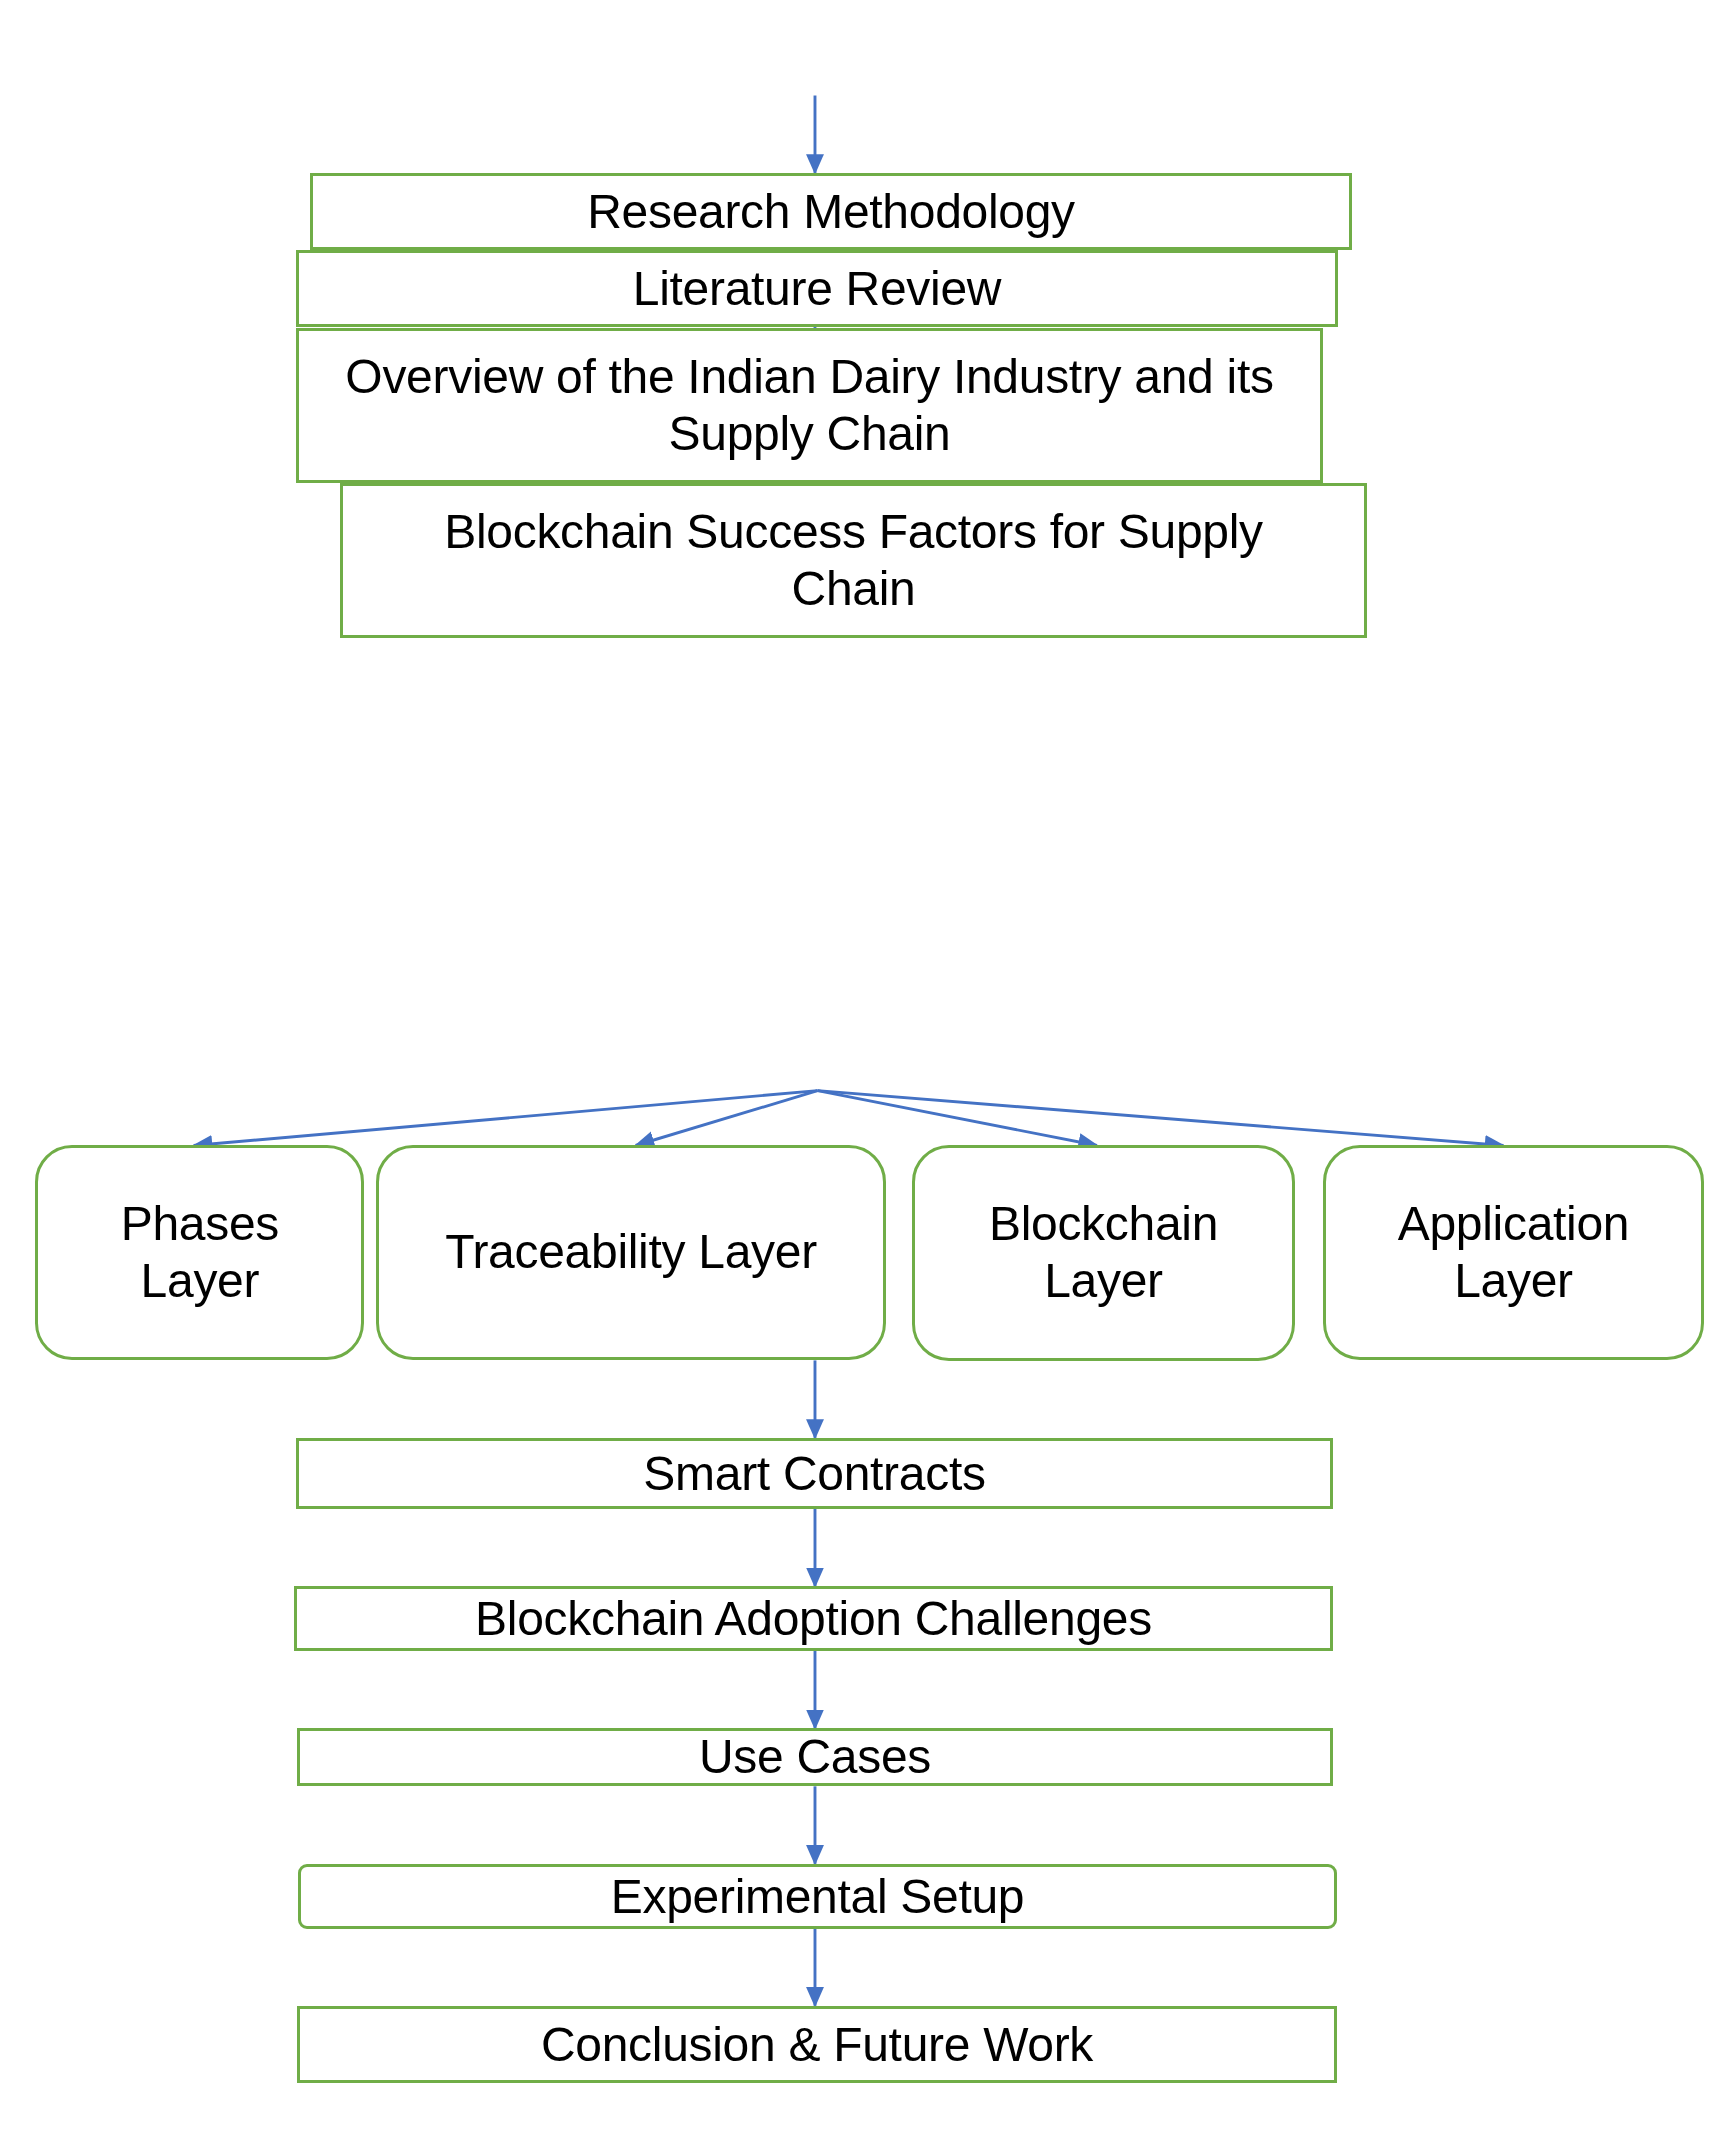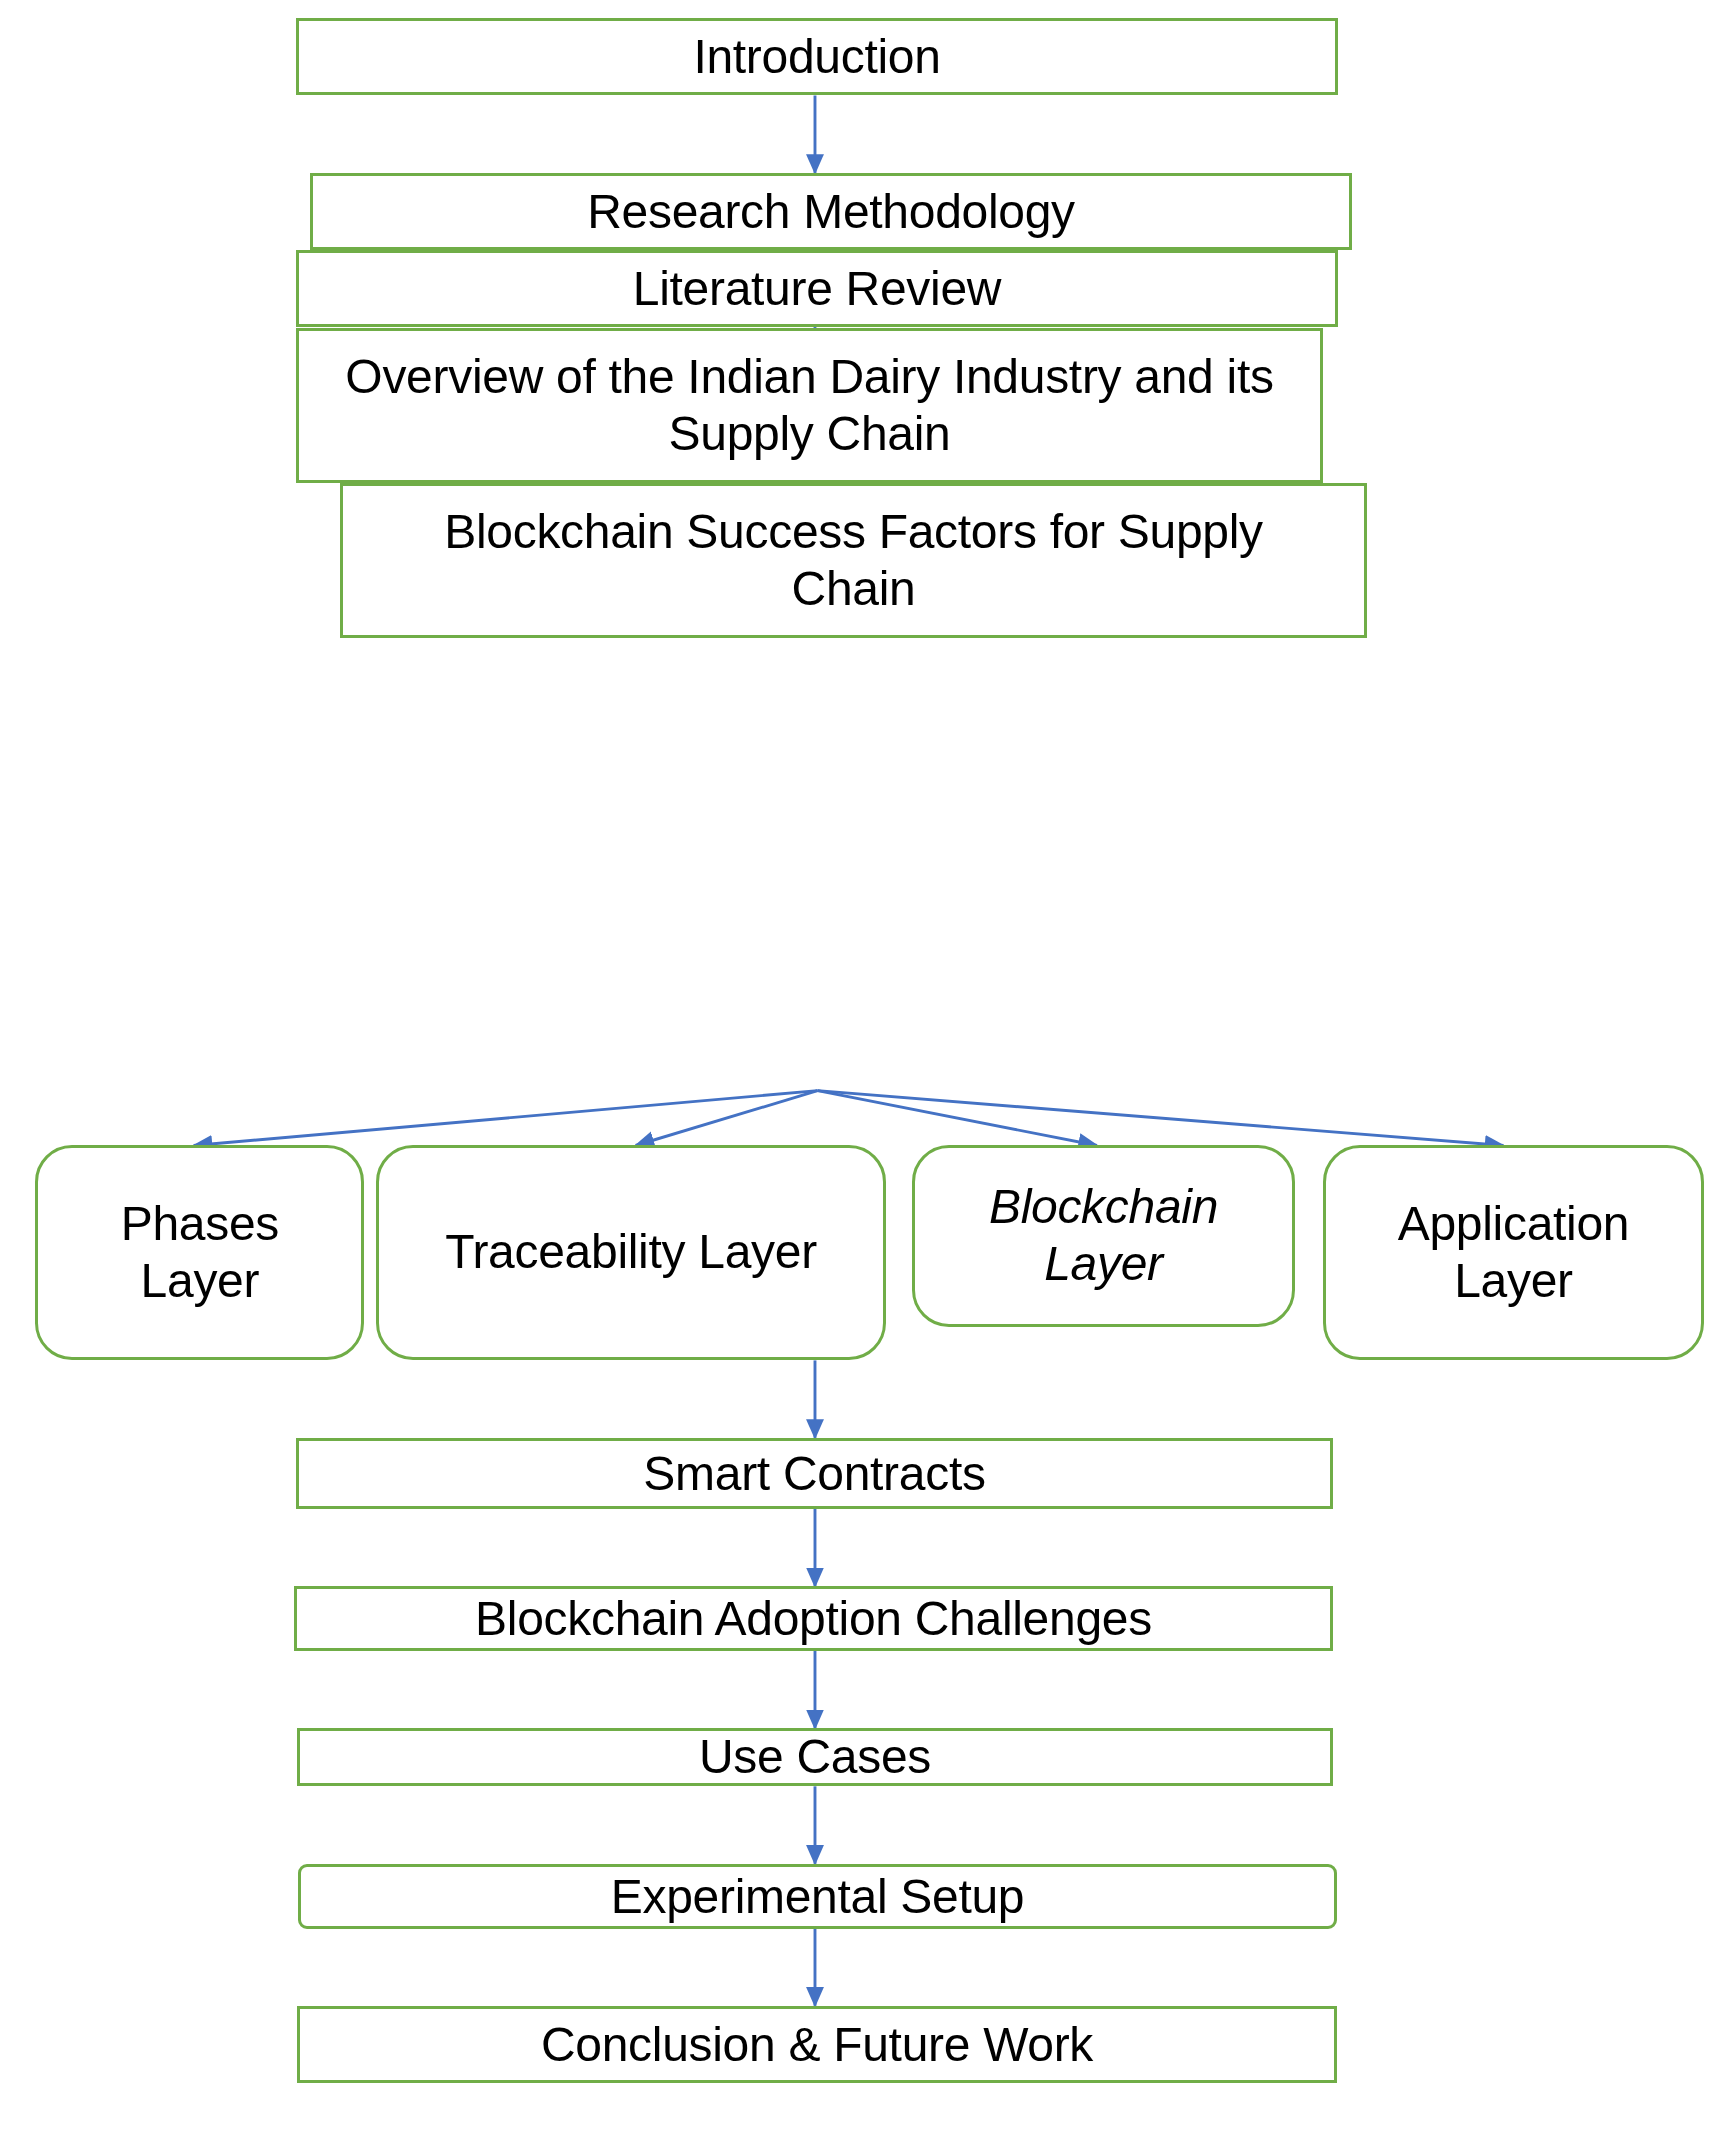--- a/index.html
+++ b/index.html
@@ -78,23 +78,20 @@
       <line x1="1267" y1="1690" x2="2330" y2="1775"></line>
 
       <line x1="1263" y1="2108" x2="1263" y2="2228"></line>
       <line x1="1263" y1="2338" x2="1263" y2="2458"></line>
       <line x1="1263" y1="2558" x2="1263" y2="2678"></line>
       <line x1="1263" y1="2768" x2="1263" y2="2888"></line>
       <line x1="1263" y1="2988" x2="1263" y2="3108"></line>
     </g>
   </svg>
 
-  <div class="node" style="left:296px; top:18px; width:1042px; height:77px; font-size:48px;">
-    <span class="label">Introduction</span>
-  </div>
 
   <div class="node" style="left:296px; top:173px; width:1042px; height:77px; font-size:48px;margin-left:14px;">
     <span class="label">Research Methodology</span>
   </div>
 
   <div class="node" style="left:296px; top:250px; width:1042px; height:77px; font-size:48px;">
     <span class="label">Literature Review</span>
   </div>
 
   <div class="node two-line" style="left:296px; top:328px; width:1027px; height:155px; font-size:48px; padding:0 39px;">
@@ -107,21 +104,21 @@
 
 
   <div class="node rounded two-line" style="left:19.4px; top:1145px; width:329px; height:215px; font-size:48px; padding:0 58px;margin-left:16px;">
     <span class="label">Phases Layer</span>
   </div>
 
   <div class="node rounded two-line" style="left:376px; top:1145px; width:510px; height:215px; font-size:48px; padding:0 60px;">
     <span class="label">Traceability Layer</span>
   </div>
 
-  <div class="node rounded two-line" style="left:912px; top:1145px; width:383px; height:182px; font-size:48px; padding:0 32px;font-style:italic;">
+  <div class="node rounded two-line" style="left:912px; top:1145px; width:383px; height:216px; font-size:48px; padding:0 32px;">
     <span class="label">Blockchain Layer</span>
   </div>
 
   <div class="node rounded two-line" style="left:1323px; top:1145px; width:381px; height:215px; font-size:48px; padding:0 45px;">
     <span class="label">Application Layer</span>
   </div>
 
   <div class="node" style="left:296px; top:1438px; width:1037px; height:71px; font-size:48px;">
     <span class="label">Smart Contracts</span>
   </div>

